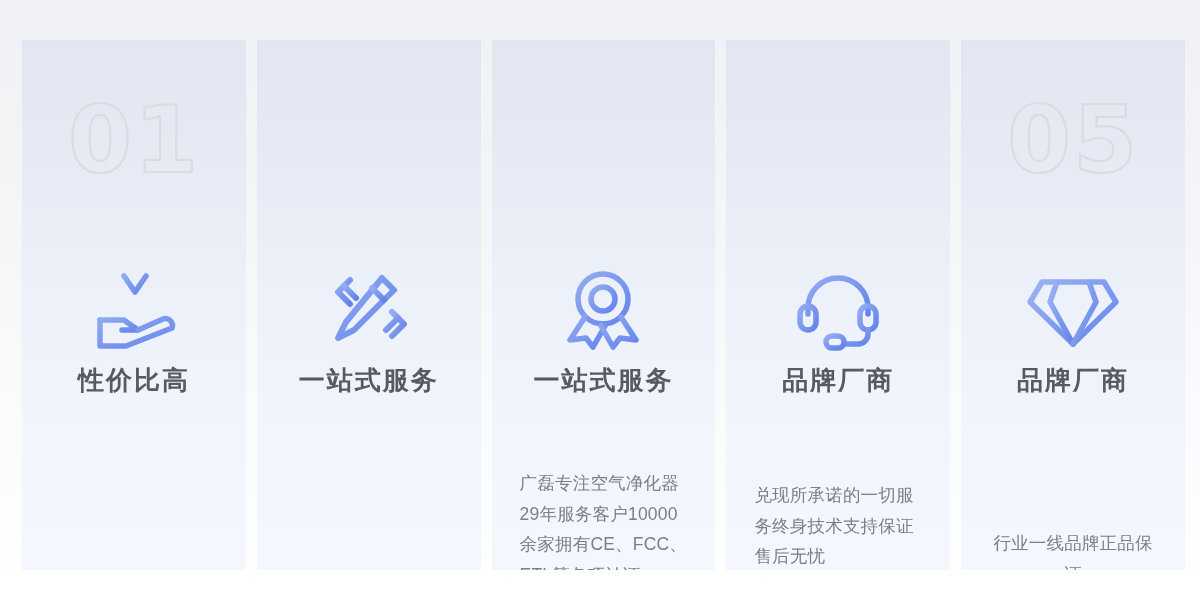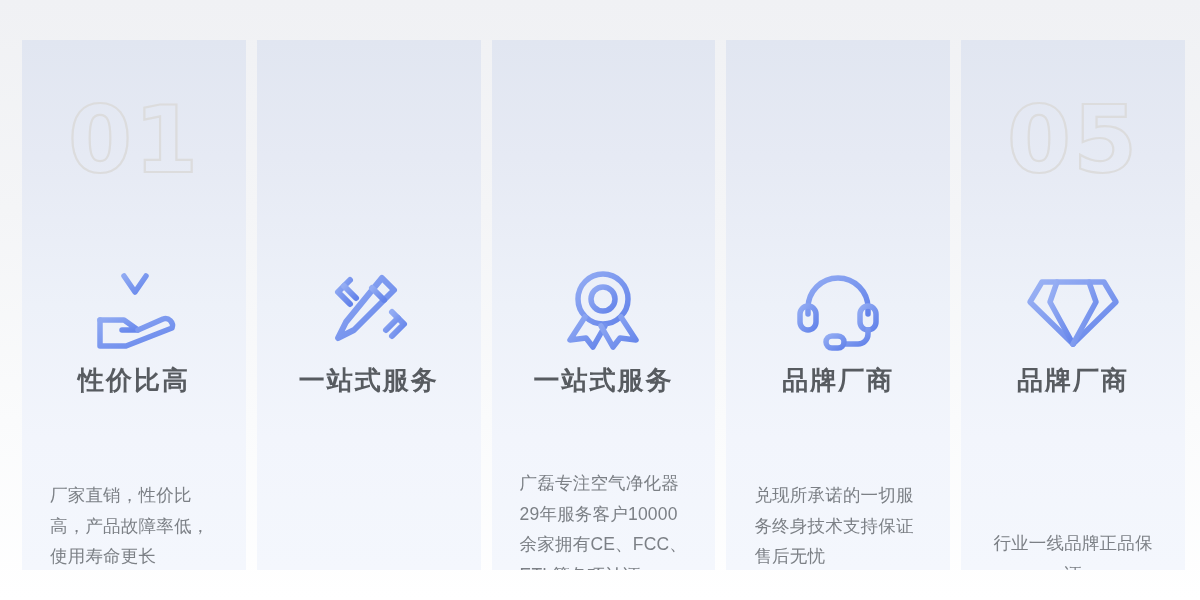--- a/index.html
+++ b/index.html
@@ -129,21 +129,20 @@
             <path d="M44 28 H66"></path>
             <path d="M44 38 H66"></path>
             <path d="M55 24 V48"></path>
             <path d="M9 52 V78"></path>
             <path d="M20 52 H44 L58 62 H42"></path>
             <path d="M20 52 V78 H46 L92 60 a7 7 0 0 0 -9 -9 L58 62"></path>
           </g>
         </svg>
       </div>
       <div class="card-title">性价比高</div>
-      <div class="card-desc">厂家直销，性价比高，产品故障率低，使用寿命更长</div>
     </div>
 
     <div class="card c2">
       <div class="card-icon">
         <svg width="90" height="84" viewBox="0 0 90 84" fill="none" stroke="#7a9bf0" stroke-width="6" stroke-linecap="round" stroke-linejoin="round">
           <defs>
             <linearGradient id="g2" x1="0" y1="0" x2="1" y2="1">
               <stop offset="0" stop-color="#93acf3"></stop>
               <stop offset="1" stop-color="#6383ea"></stop>
             </linearGradient>

